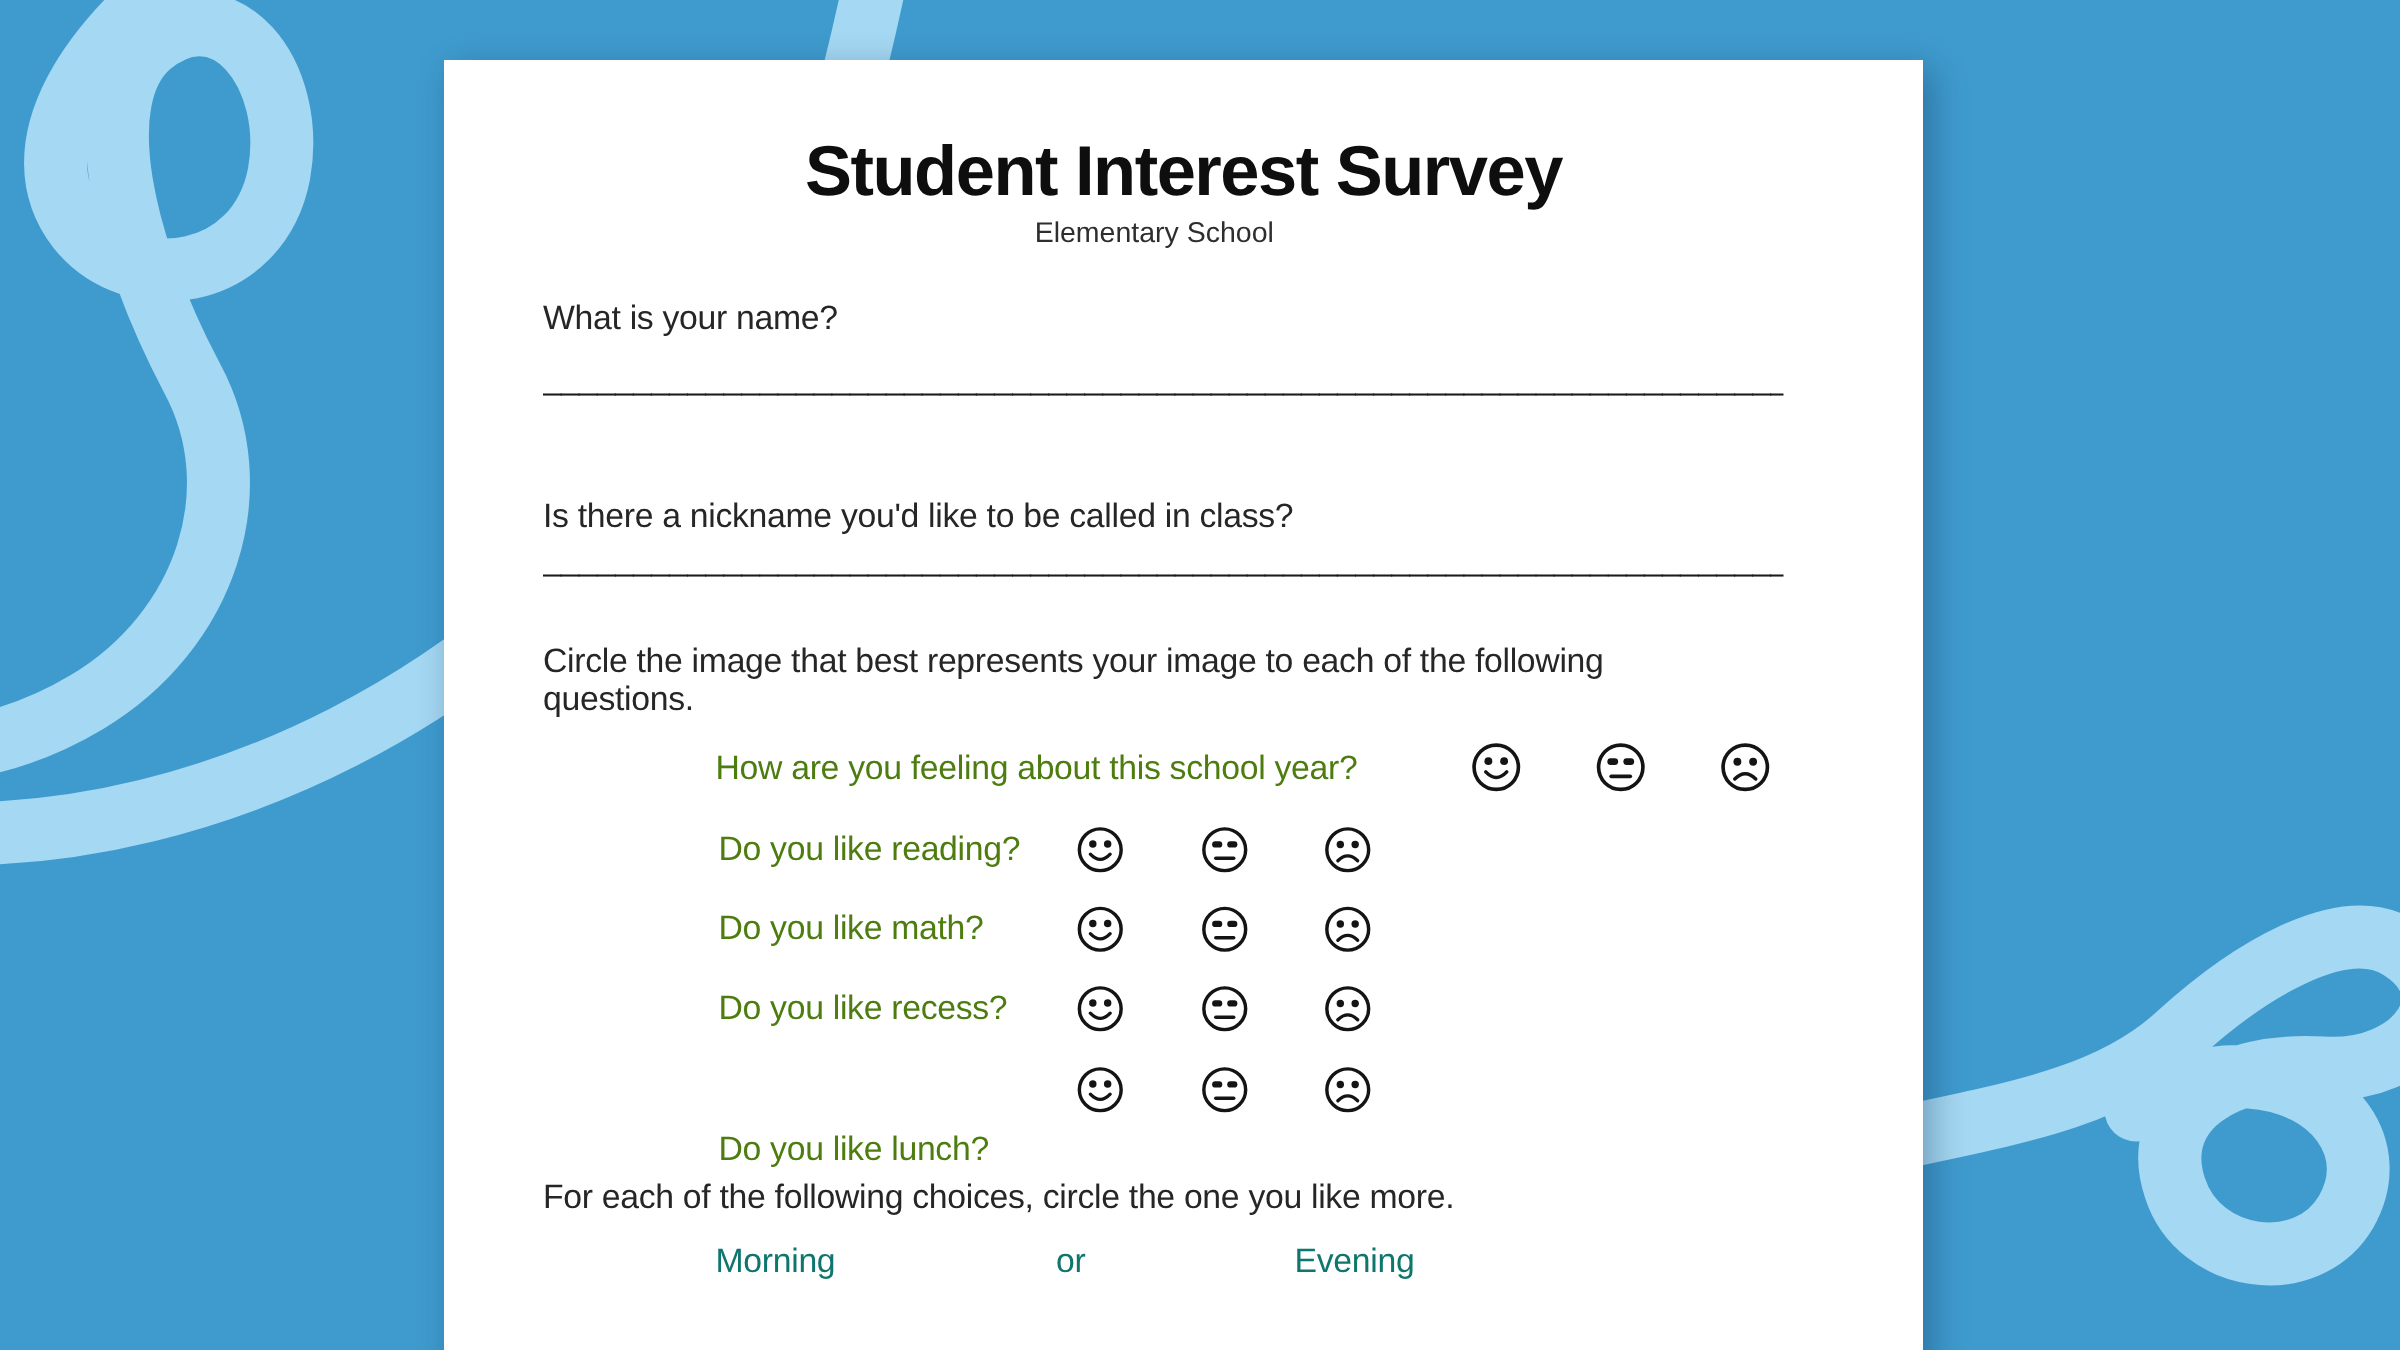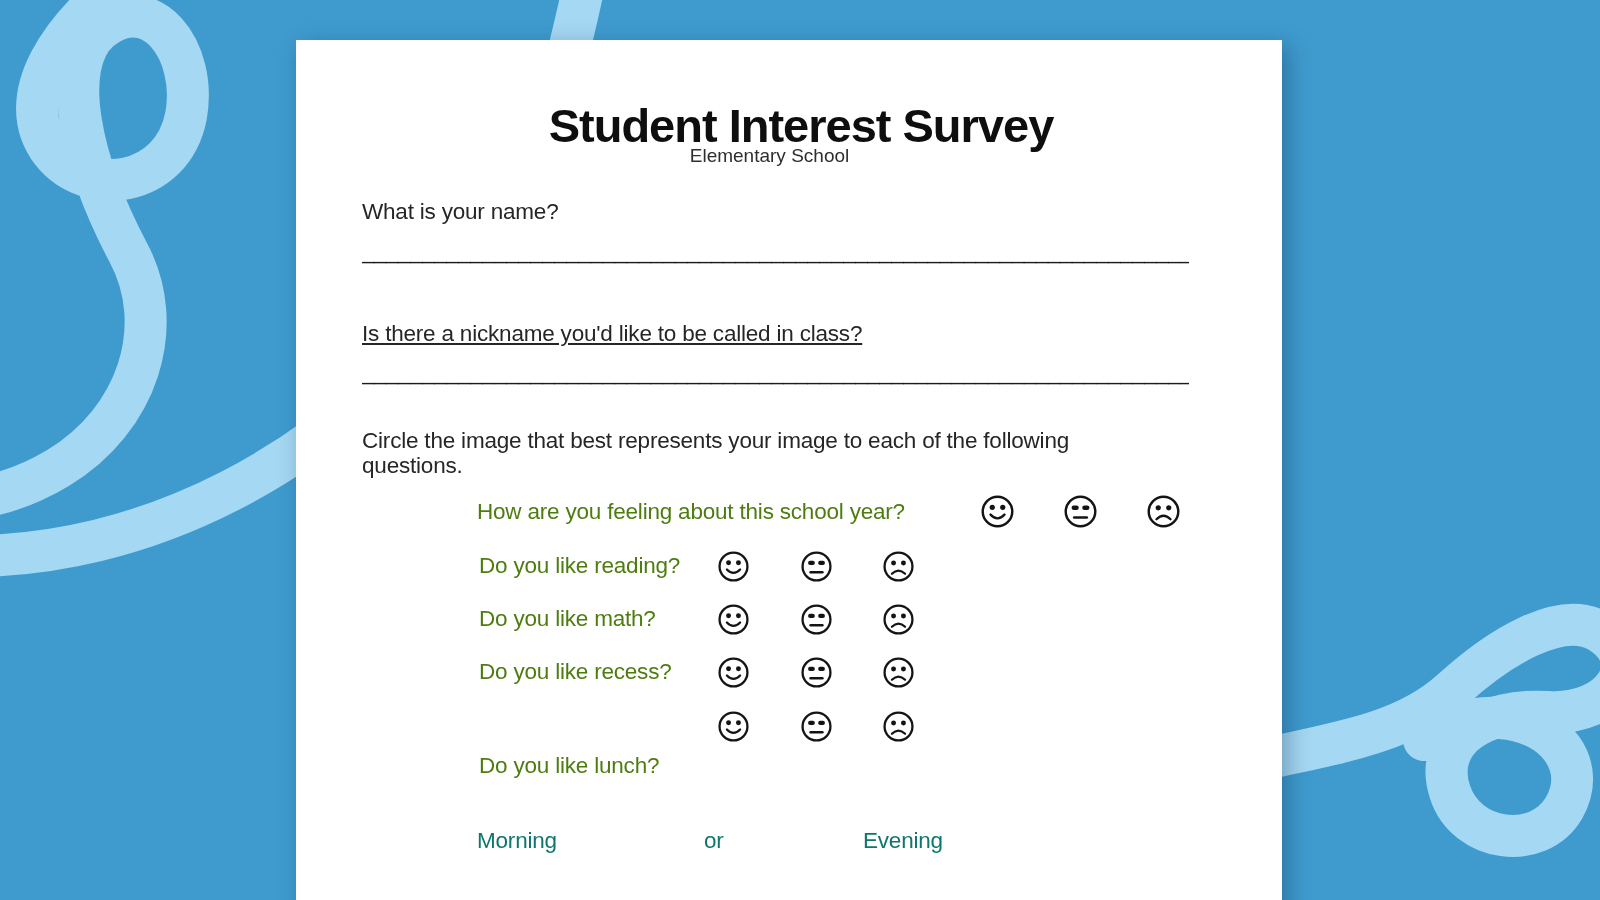--- a/index.html
+++ b/index.html
@@ -28,21 +28,21 @@
     color: #262626;
     letter-spacing: -0.2px;
   }
   .paper * { position: absolute; }
   .doc-title {
     left: 0; top: 46px; width: 986px;
     text-align: center;
     font-size: 47px; font-weight: bold;
     color: #0E0E0E;
     letter-spacing: -1px;
-    margin: 12px;
+    margin: 0;
   }
   .doc-subtitle {
     left: 0; top: 105px; width: 947px;
     text-align: center;
     font-size: 19px; color: #2E2E2E;
     letter-spacing: 0;
   }
   .q-label { font-size: 22.5px; color: #262626; white-space: nowrap; }
   .answer-line {
     left: 66px; width: 827px; height: 30px;
@@ -73,21 +73,21 @@
 </svg>
 
 <div class="paper">
 
   <h1 class="doc-title">Student Interest Survey</h1>
   <div class="doc-subtitle">Elementary School</div>
 
   <div class="q-label" style="left:66px; top:159px;">What is your name?</div>
   <div class="answer-line" style="top:201px;">________________________________________________________________________________</div>
 
-  <div class="q-label" style="left:66px; top:281px;text-decoration:underline;">Is there a nickname you'd like to be called in class?</div>
+  <div class="q-label" style="left:66px; top:291px;">Is there a nickname you'd like to be called in class?</div>
   <div class="answer-line" style="top:322px;">________________________________________________________________________________</div>
 
   <div class="instruction" style="top:388px;">Circle the image that best represents your image to each of the following questions.</div>
 
   <div class="rating-label" style="left:181px; top:459px;">How are you feeling about this school year?</div>
   <svg class="face" style="left:684px; top:454px;" width="35" height="35" viewBox="0 0 36 36">
     <circle cx="18" cy="18" r="15.2" fill="#fff" stroke="#141414" stroke-width="2.5"></circle>
     <circle cx="12.6" cy="13.8" r="2.7" fill="#141414"></circle>
       <circle cx="23.4" cy="13.8" r="2.7" fill="#141414"></circle>
     <path d="M10.8 21.2 Q18 28.8 25.2 21.2" fill="none" stroke="#141414" stroke-width="2.4" stroke-linecap="round"></path>
@@ -178,18 +178,19 @@
     <rect x="19.8" y="11.8" width="7.4" height="4.6" rx="2.3" fill="#141414"></rect>
     <line x1="11.5" y1="24.2" x2="24.5" y2="24.2" stroke="#141414" stroke-width="2.6" stroke-linecap="round"></line>
   </svg>
   <svg class="face" style="left:586px; top:670px;" width="33" height="33" viewBox="0 0 36 36">
     <circle cx="18" cy="18" r="15.2" fill="#fff" stroke="#141414" stroke-width="2.5"></circle>
     <circle cx="12.6" cy="14.2" r="2.7" fill="#141414"></circle>
       <circle cx="23.4" cy="14.2" r="2.7" fill="#141414"></circle>
     <path d="M10.8 26 Q18 18.8 25.2 26" fill="none" stroke="#141414" stroke-width="2.4" stroke-linecap="round"></path>
   </svg>
 
+  <div class="instruction" style="top:745px; width:860px;">For each of the following choices, circle the one you like more.</div>
 
   <div class="choice-word" style="left:181px; top:788px;">Morning</div>
   <div class="choice-word" style="left:408px; top:788px;">or</div>
   <div class="choice-word" style="left:567px; top:788px;">Evening</div>
 
 </div>
 
 </body></html>

